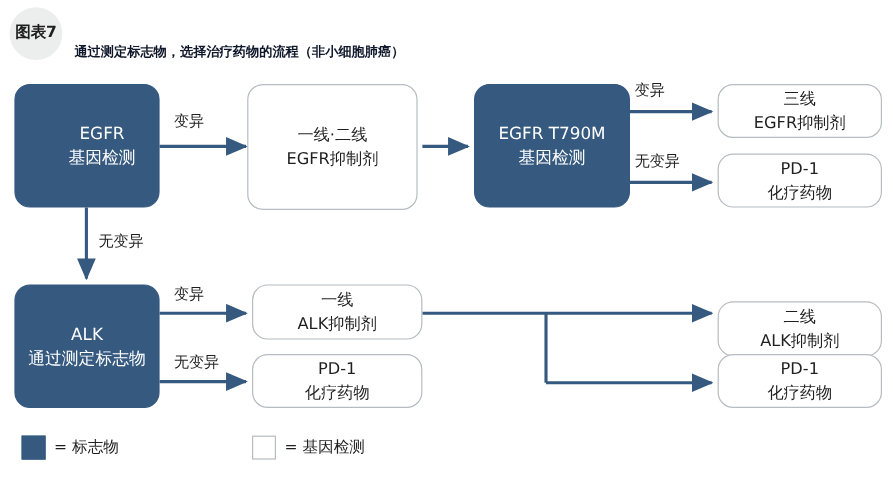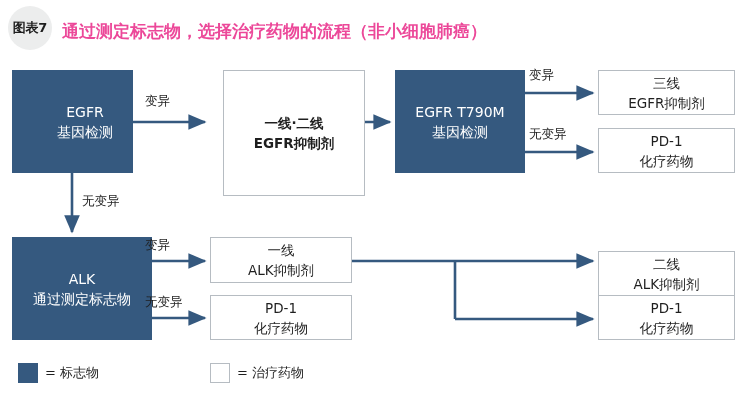--- a/index.html
+++ b/index.html
@@ -35,26 +35,26 @@
     width: 44px; height: 44px;
     line-height: 44px;
     text-align: center;
     font-size: 13px;
     font-weight: bold;
     color: #1e1e1e;
     letter-spacing: -0.2px;
   }
   #page-title {
     position: absolute;
-    left: 62px; top: 4px;
+    left: 62px; top: 16px;
     height: 55px;
     line-height: 55px;
-    font-size: 17px;
+    font-size: 11px;
     font-weight: bold;
-    color: #ec4899;
+    color: #0f172a;
     white-space: nowrap;
   }
 
   
   #canvas {
     position: absolute;
     left: 0; top: 55px;
     width: 744px; height: 363px;
   }
   #svg-layer {
@@ -65,20 +65,21 @@
 
   
   .node {
     position: absolute;
     box-sizing: border-box;
     display: flex;
     flex-direction: column;
     align-items: center;
     justify-content: center;
     text-align: center;
+    border-radius: 13px;
   }
   .node.marker {
     background: #35597f;
     border: 1px solid #35597f;
     color: #ffffff;
   }
   .node.drug {
     background: #ffffff;
     border: 1px solid #b6bcc2;
     color: #1f1f1f;
@@ -153,41 +154,41 @@
         <path d="M352,206 L455,206"></path>
         <path d="M455,206 L455,264"></path>
       </g>
     </svg>
 
     <div class="node marker" style="left:12px;top:15px;width:121px;height:103px;padding-left:25px;">
       <div class="l1">EGFR</div>
       <div class="l2">基因检测</div>
     </div>
 
-    <div class="node drug" style="left:223px;top:15px;width:142px;height:126px;font-weight:bold;">
+    <div class="node drug" style="left:206px;top:15px;width:142px;height:105px;">
       <div class="l1">一线·二线</div>
       <div class="l2">EGFR抑制剂</div>
     </div>
 
     <div class="node marker" style="left:395px;top:15px;width:130px;height:103px;">
       <div class="l1">EGFR T790M</div>
       <div class="l2">基因检测</div>
     </div>
 
     <div class="node drug" style="left:598px;top:15px;width:137px;height:45px;">
       <div class="l1">三线</div>
       <div class="l2">EGFR抑制剂</div>
     </div>
 
     <div class="node drug" style="left:598px;top:73px;width:137px;height:45px;">
       <div class="l1">PD-1</div>
       <div class="l2">化疗药物</div>
     </div>
 
-    <div class="node marker" style="left:12px;top:182px;width:140px;height:103px;">
+    <div class="node marker" style="left:12px;top:182px;width:121px;height:103px;">
       <div class="l1">ALK</div>
       <div class="l2">通过测定标志物</div>
     </div>
 
     <div class="node drug" style="left:210px;top:182px;width:142px;height:46px;align-items:center;">
       <div class="l1">一线</div>
       <div class="l2">ALK抑制剂</div>
     </div>
 
     <div class="node drug" style="left:210px;top:240px;width:142px;height:45px;">
@@ -214,17 +215,17 @@
 
   </div>
 
   <div id="legend">
     <div class="legend-item" style="left:18px;top:8px;">
       <span class="legend-swatch filled"></span>
       <span class="legend-text">= 标志物</span>
     </div>
     <div class="legend-item" style="left:210px;top:8px;">
       <span class="legend-swatch hollow"></span>
-      <span class="legend-text">= 治疗药物</span>
+      <span class="legend-text">= 基因检测</span>
     </div>
   </div>
 
 </div>
 
 </body></html>

